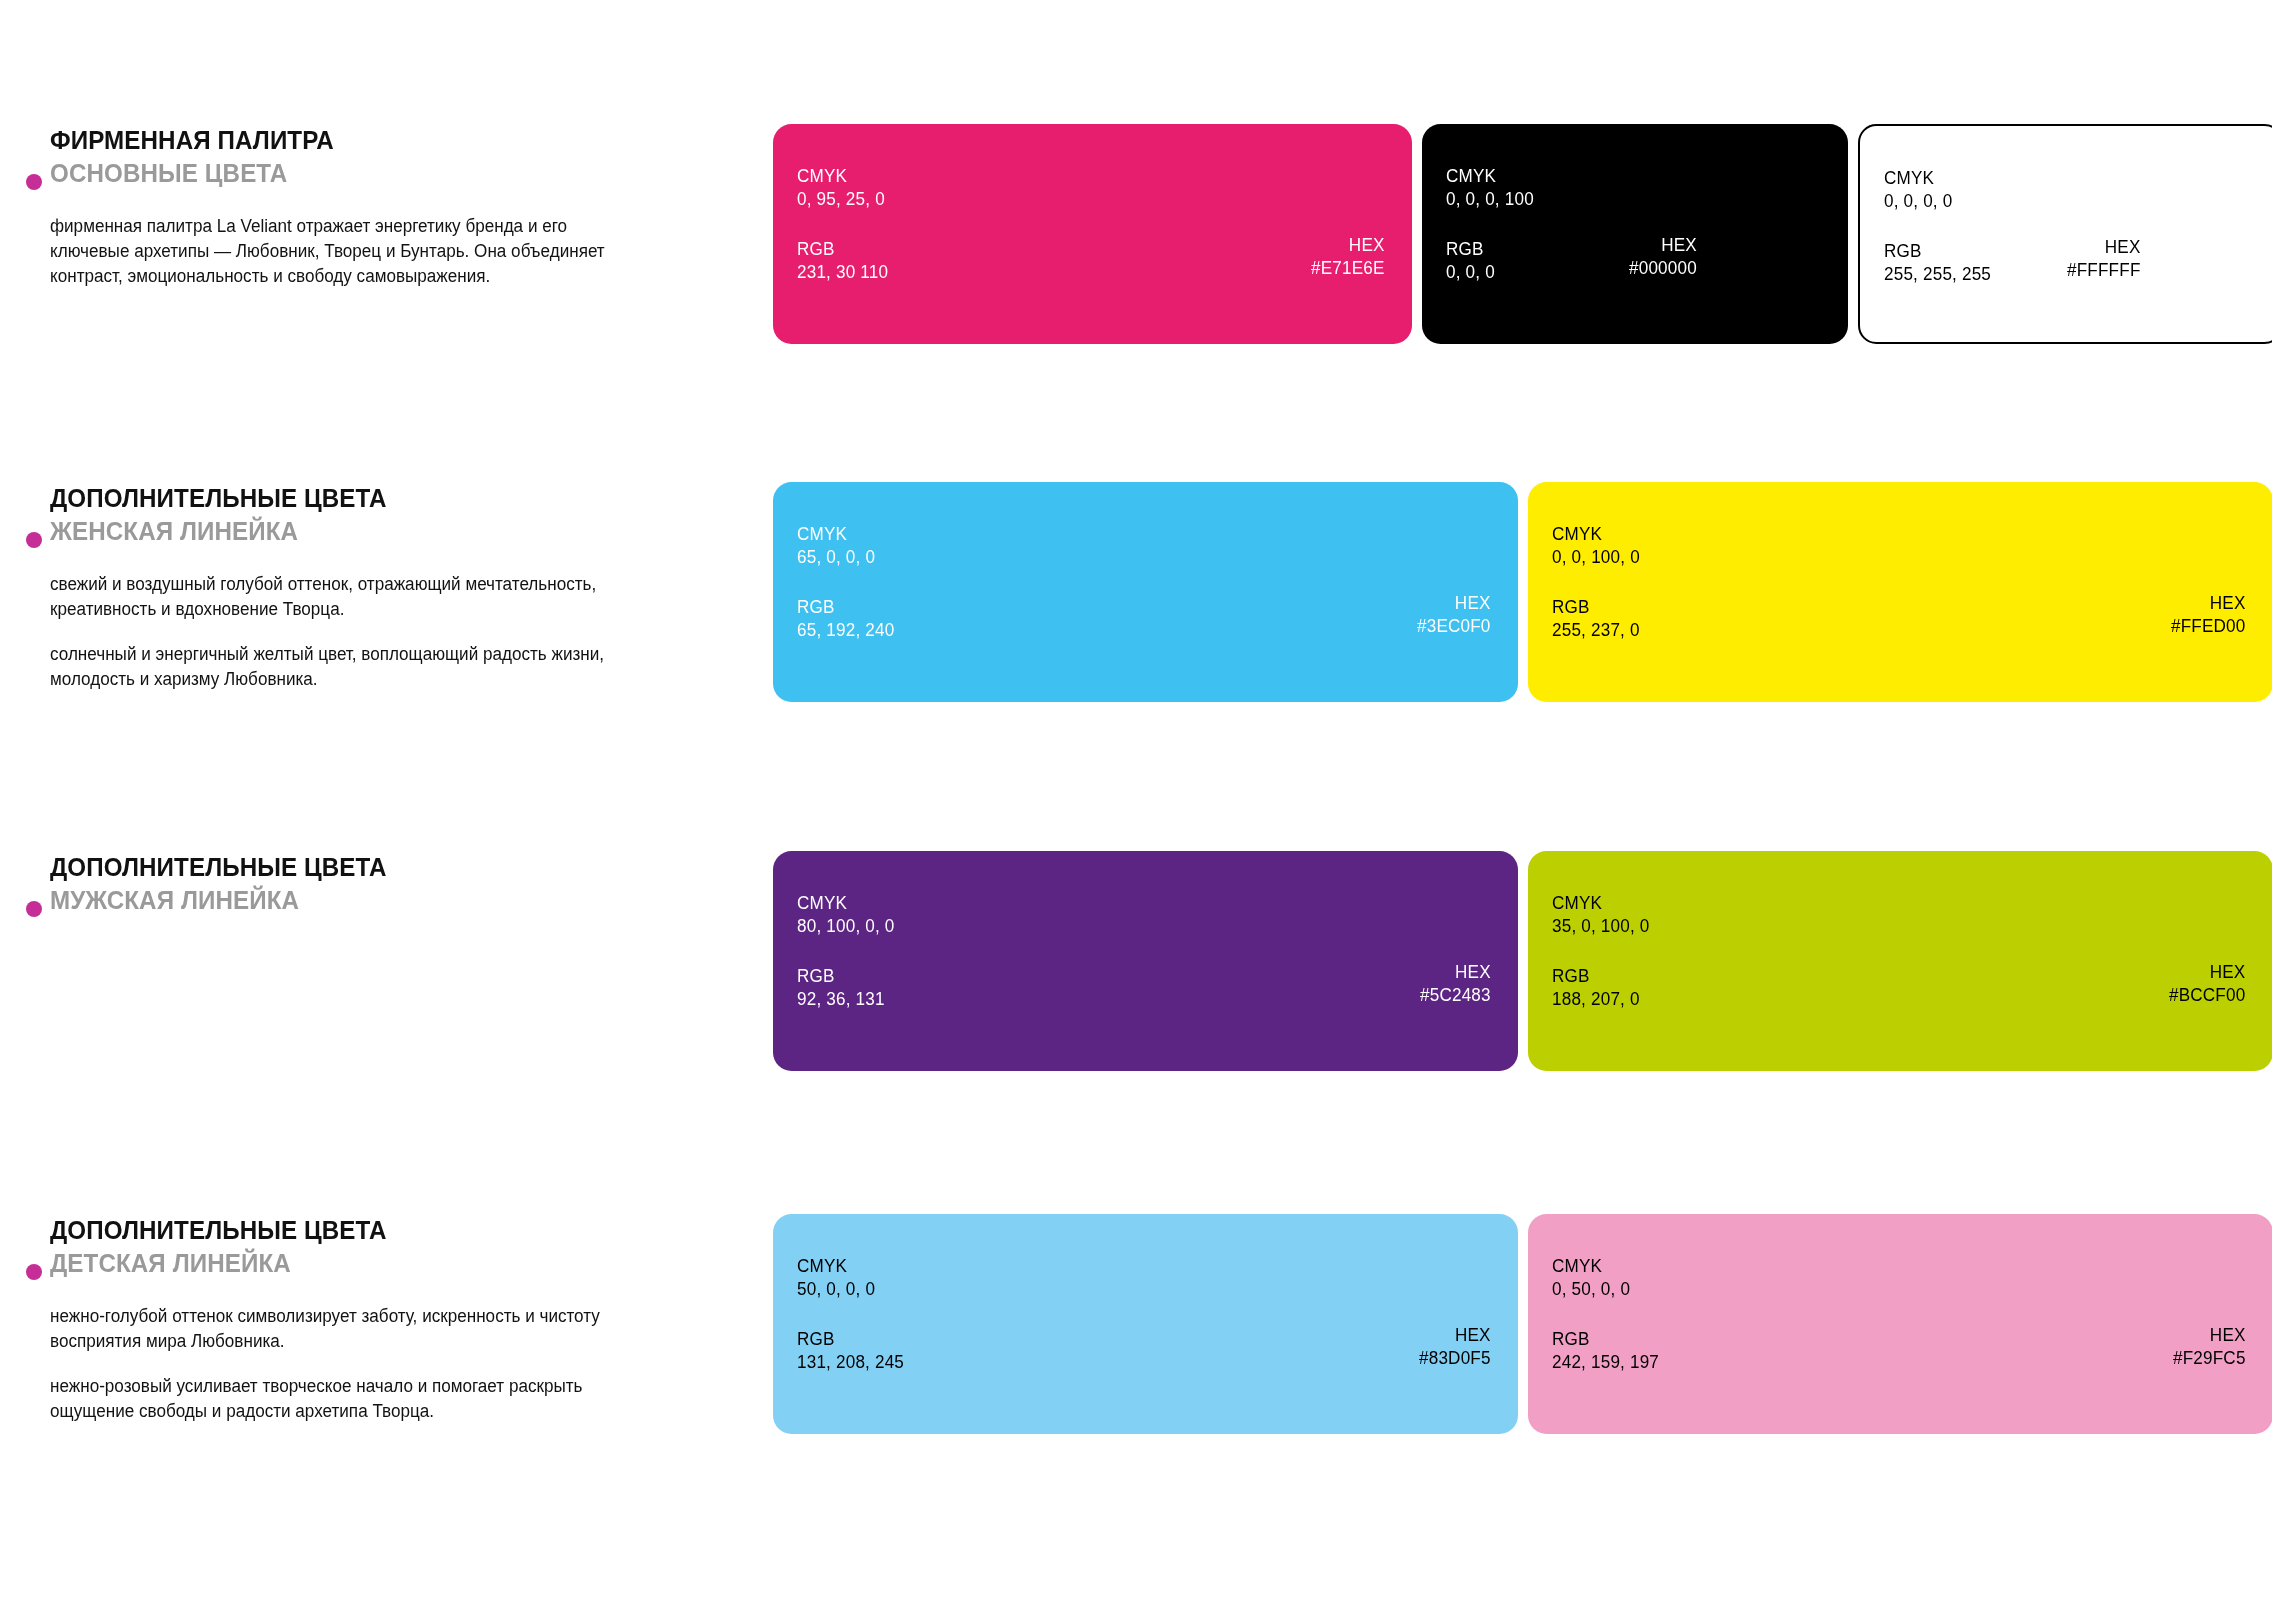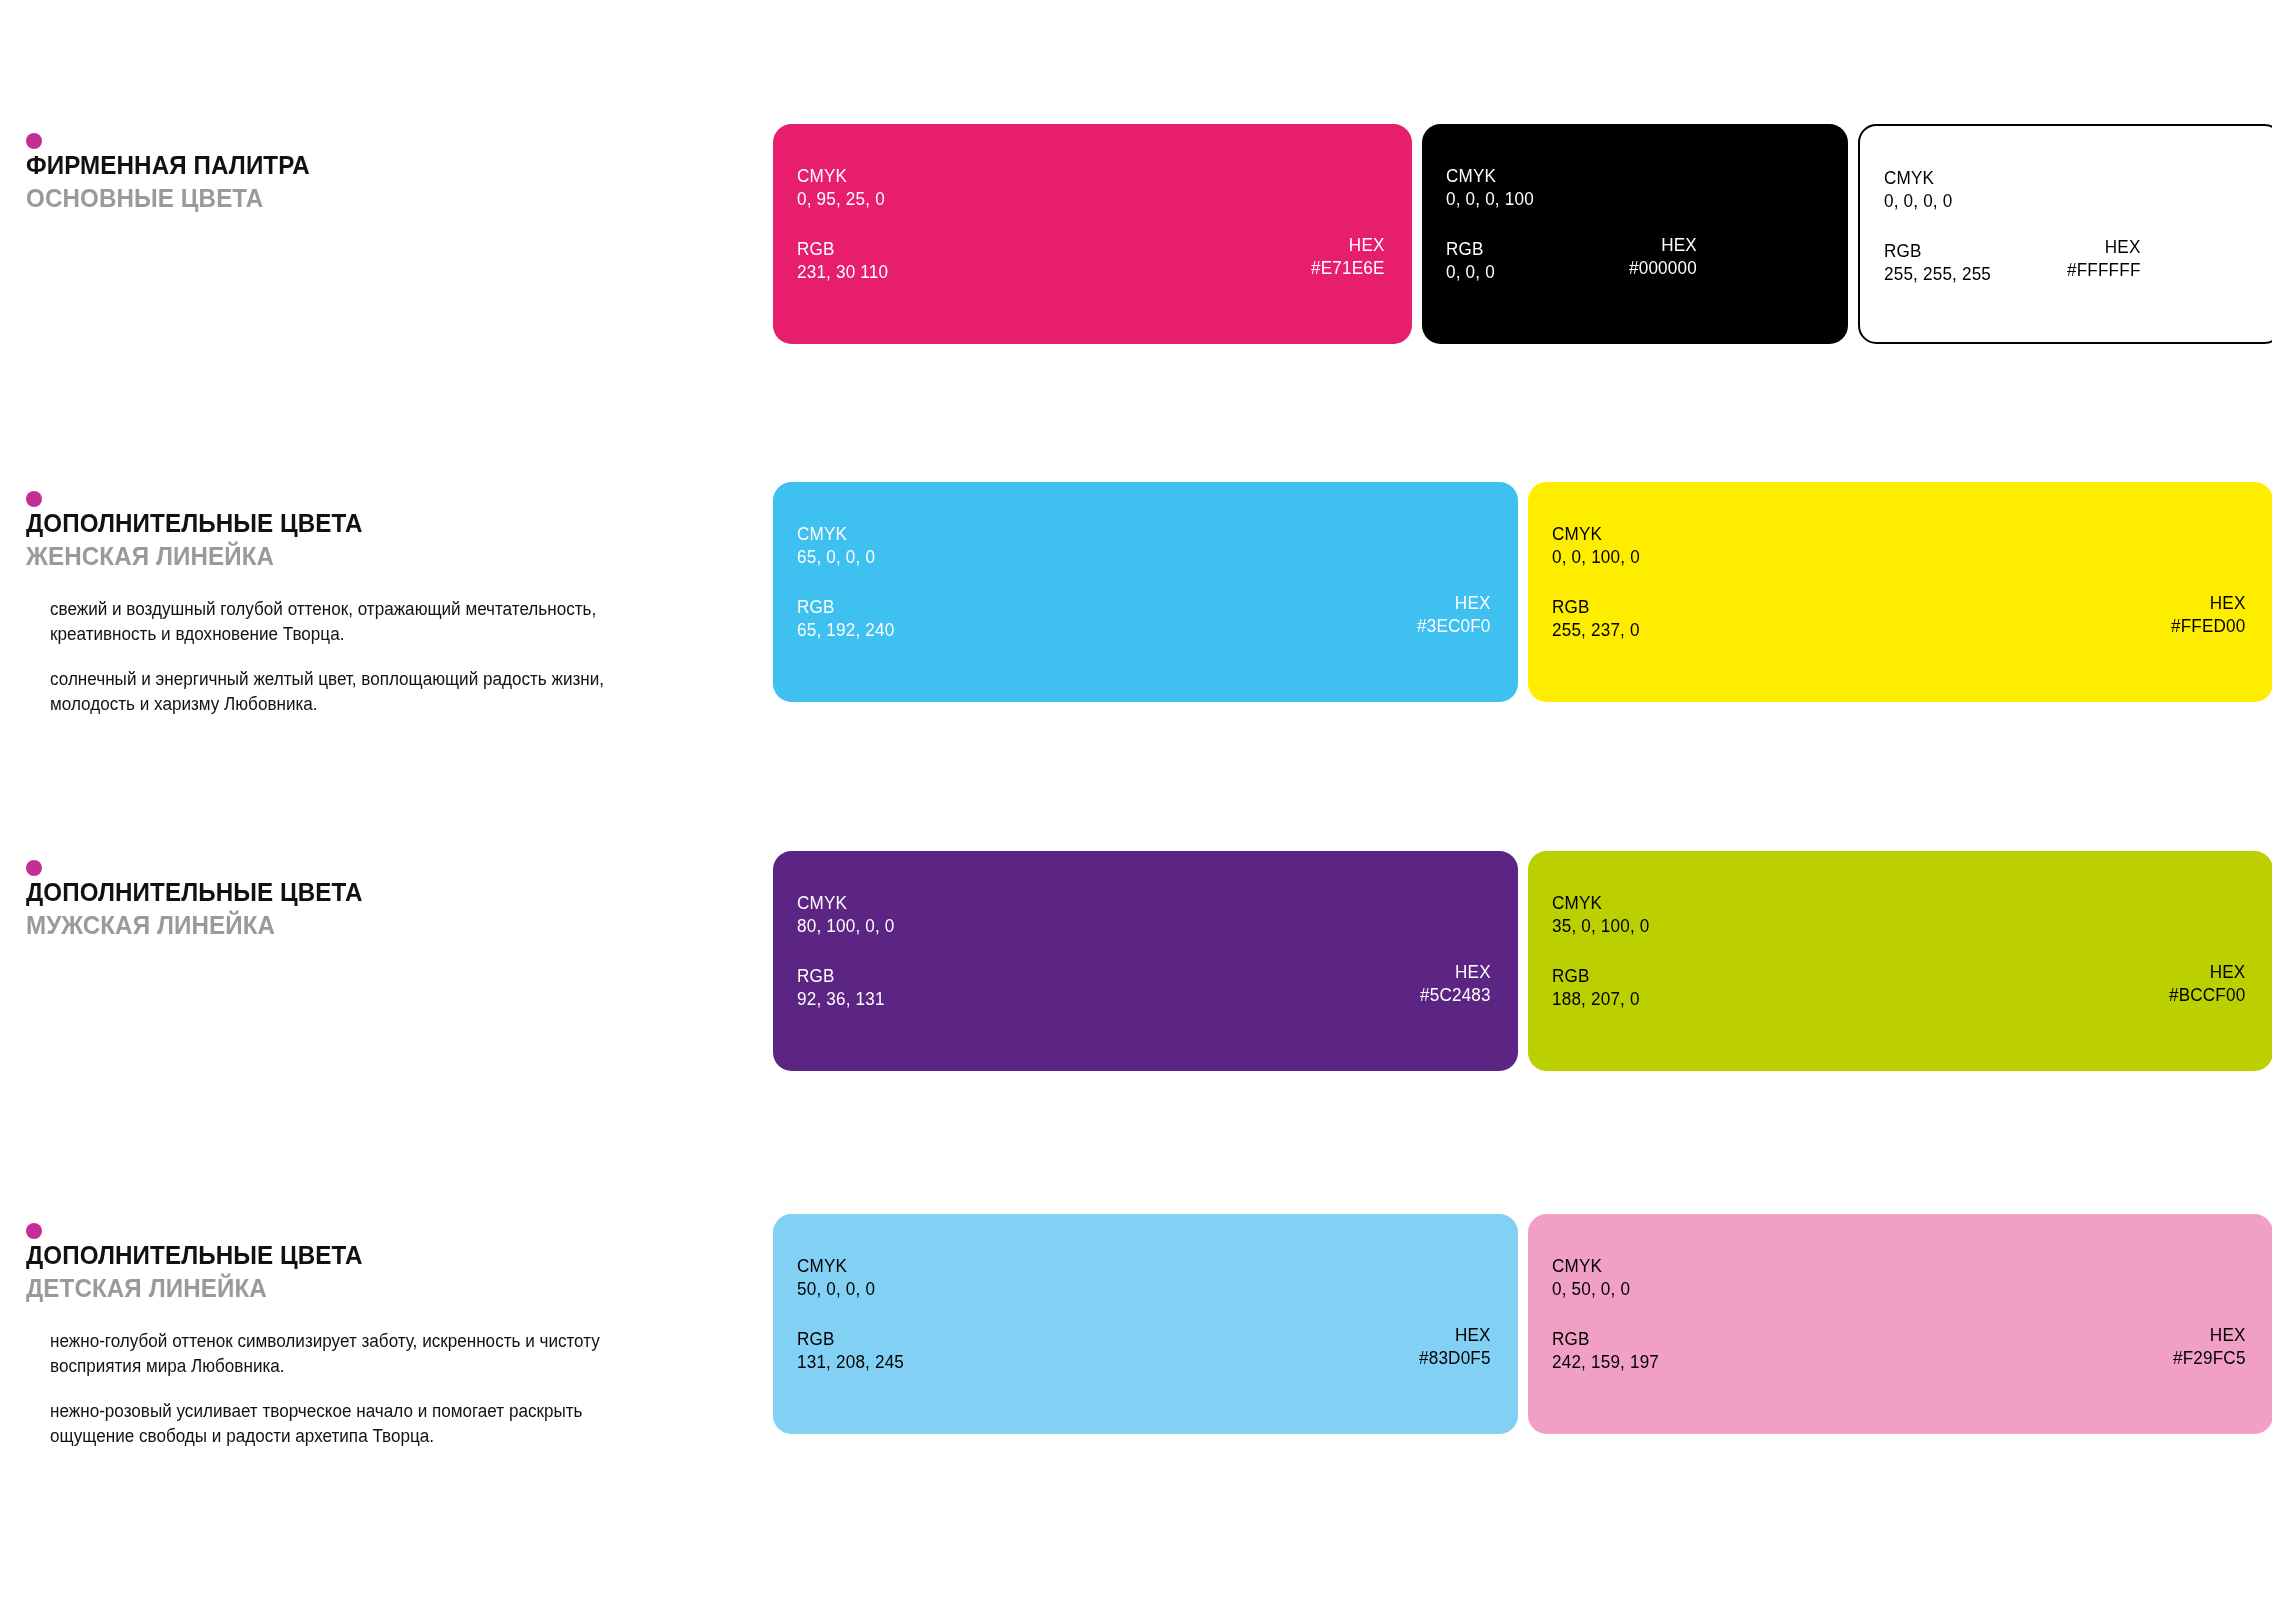--- a/index.html
+++ b/index.html
@@ -38,23 +38,22 @@
   
   .textcol {
     position: absolute;
     left: 27px;
     top: 0;
     width: 653px;
   }
 
   .head-row {
     display: flex;
-    align-items: flex-start;
+    align-items: flex-end;
     margin-left: -1.4px;
-    flex-direction: column;
   }
   .bullet {
     width: 16.3px;
     height: 16.3px;
     border-radius: 50%;
     background: #C52E96;
     flex: 0 0 auto;
     margin-top: 8.5px;
     margin-right: 8.5px;
   }
@@ -168,20 +167,23 @@
 
   <div class="section sec-1">
     <div class="textcol">
       <div class="head-row">
         <span class="bullet"></span>
         <div class="heads">
           <div class="h-main">ФИРМЕННАЯ ПАЛИТРА</div>
           <div class="h-sub">ОСНОВНЫЕ ЦВЕТА</div>
         </div>
       </div>
+      <div class="body-block">
+        <div class="para">фирменная палитра La Veliant отражает энергетику бренда и его ключевые архетипы — Любовник, Творец и Бунтарь. Она объединяет контраст, эмоциональность и свободу самовыражения.</div>
+      </div>
     </div>
 
     <div class="swatches">
 
       <div class="swatch" style="width:639px;background:#E71E6E;">
         <div class="sw-inner t-light">
           <div class="field cmyk">
             <div class="lbl">CMYK</div>
             <div class="val">0, 95, 25, 0</div>
           </div>

